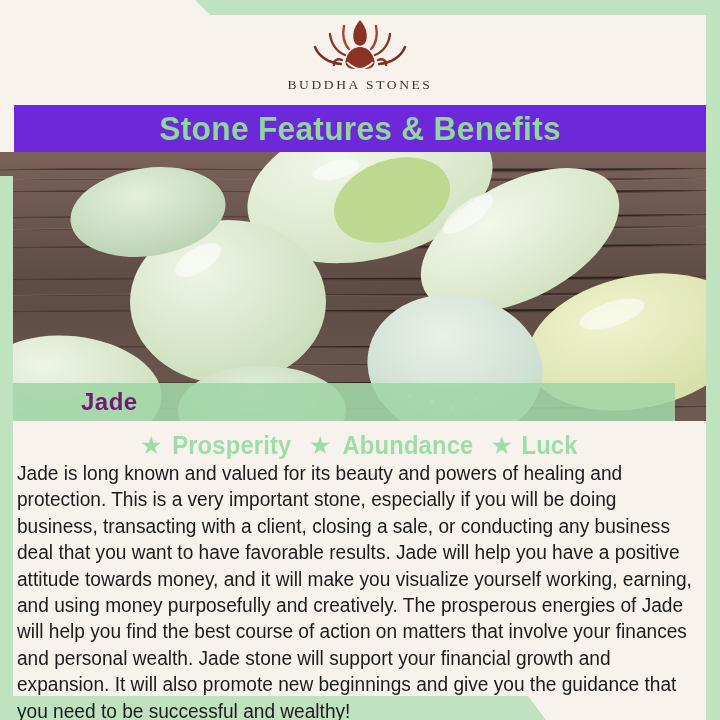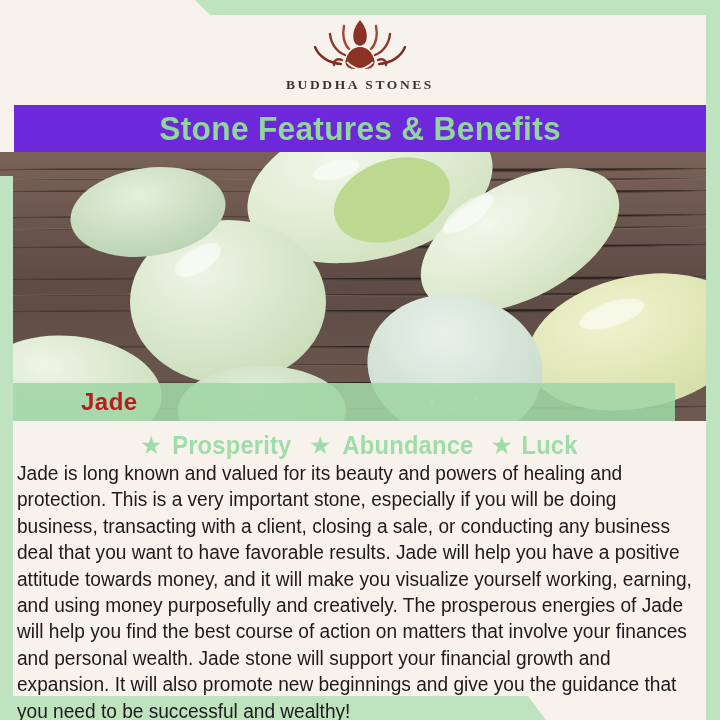--- a/index.html
+++ b/index.html
@@ -35,21 +35,21 @@
   
   .logo-wrap{
     position:absolute;top:14px;left:0;width:720px;height:92px;
     display:flex;flex-direction:column;align-items:center;justify-content:flex-start;
     z-index:7;
   }
   .logo-mark{width:118px;height:62px;display:block;}
   .logo-text{
     font-family:"Liberation Serif", serif;
     font-size:13.5px;letter-spacing:2.6px;color:#3d3330;
-    margin-top:1px;font-weight:700;
+    margin-top:1px;font-weight:400;
   }
 
   
   .title-band{
     position:absolute;top:105px;left:14px;width:692px;height:47px;
     background:#6d28d9;z-index:7;
     display:flex;align-items:center;justify-content:center;
   }
   .title-text{
     font-family:"Liberation Sans Narrow","Liberation Sans",sans-serif;
@@ -64,21 +64,21 @@
     overflow:hidden;z-index:2;background:#6b5a52;
   }
   .photo svg{display:block;width:720px;height:269px;}
 
   .stone-label{
     position:absolute;left:13px;top:383px;width:662px;height:38px;
     background:rgba(160,214,166,0.88);
     z-index:6;display:flex;align-items:center;
   }
   .stone-label span{
-    color:#b91c1c;font-weight:bold;font-size:24px;
+    color:#701a75;font-weight:bold;font-size:24px;
     margin-left:68px;letter-spacing:0.5px;
   }
 
   
   .benefits{
     position:absolute;top:428px;left:13px;width:693px;height:34px;
     display:flex;align-items:center;justify-content:center;gap:14px;
     z-index:6;
   }
   .benefit{display:flex;align-items:center;gap:7px;}

